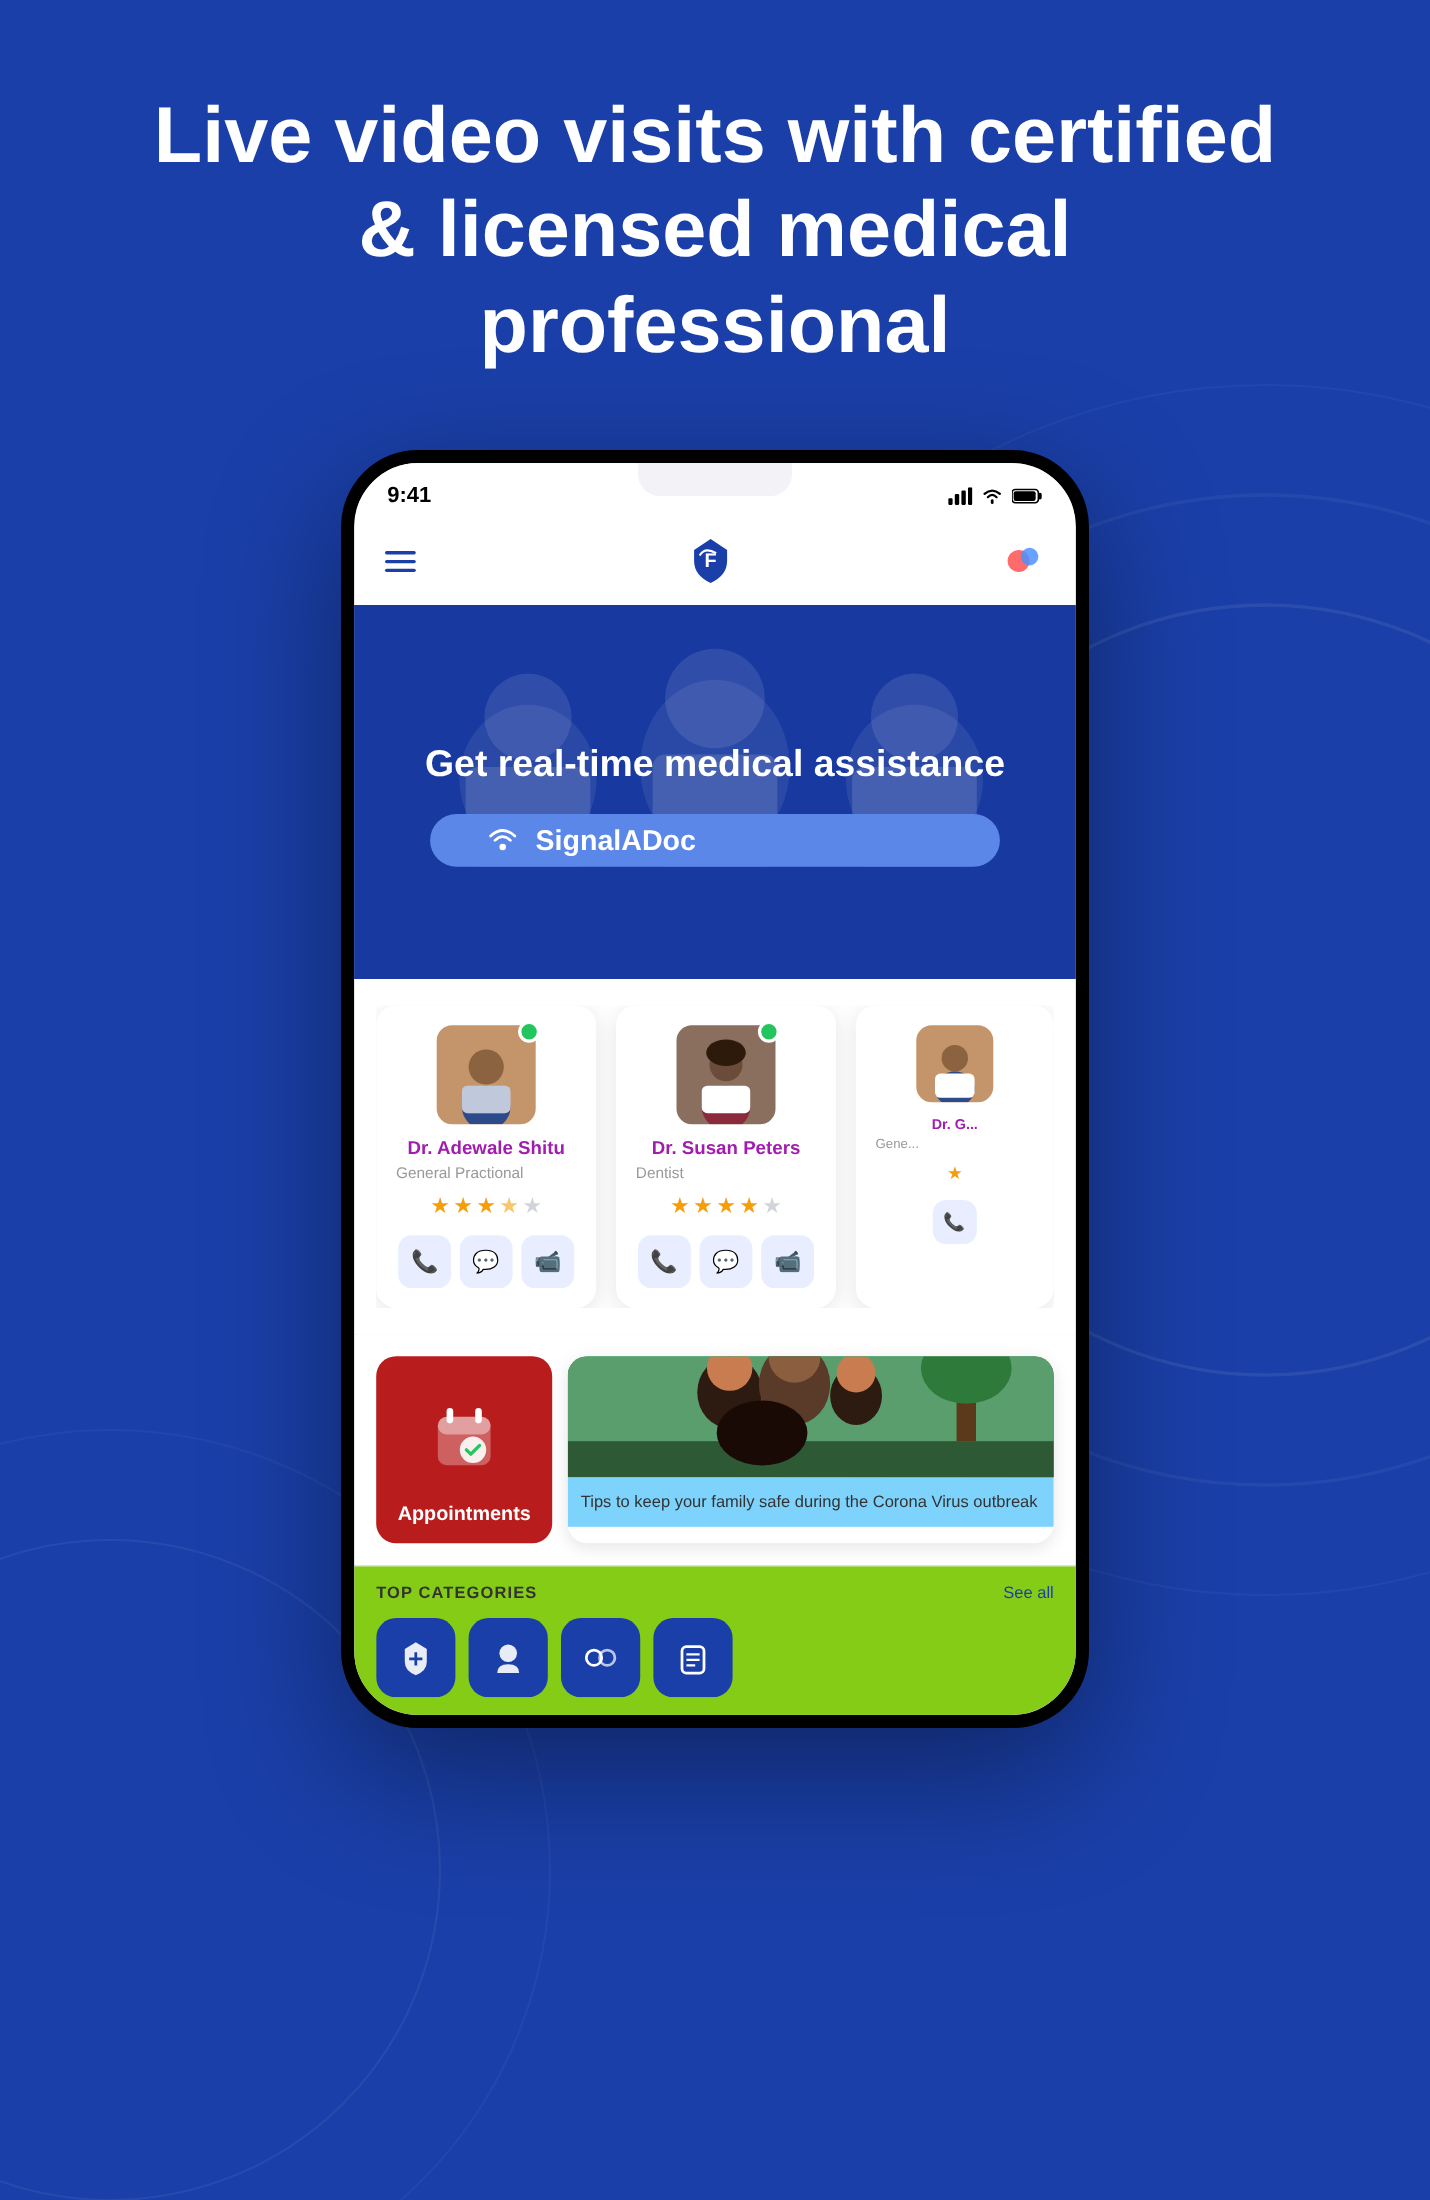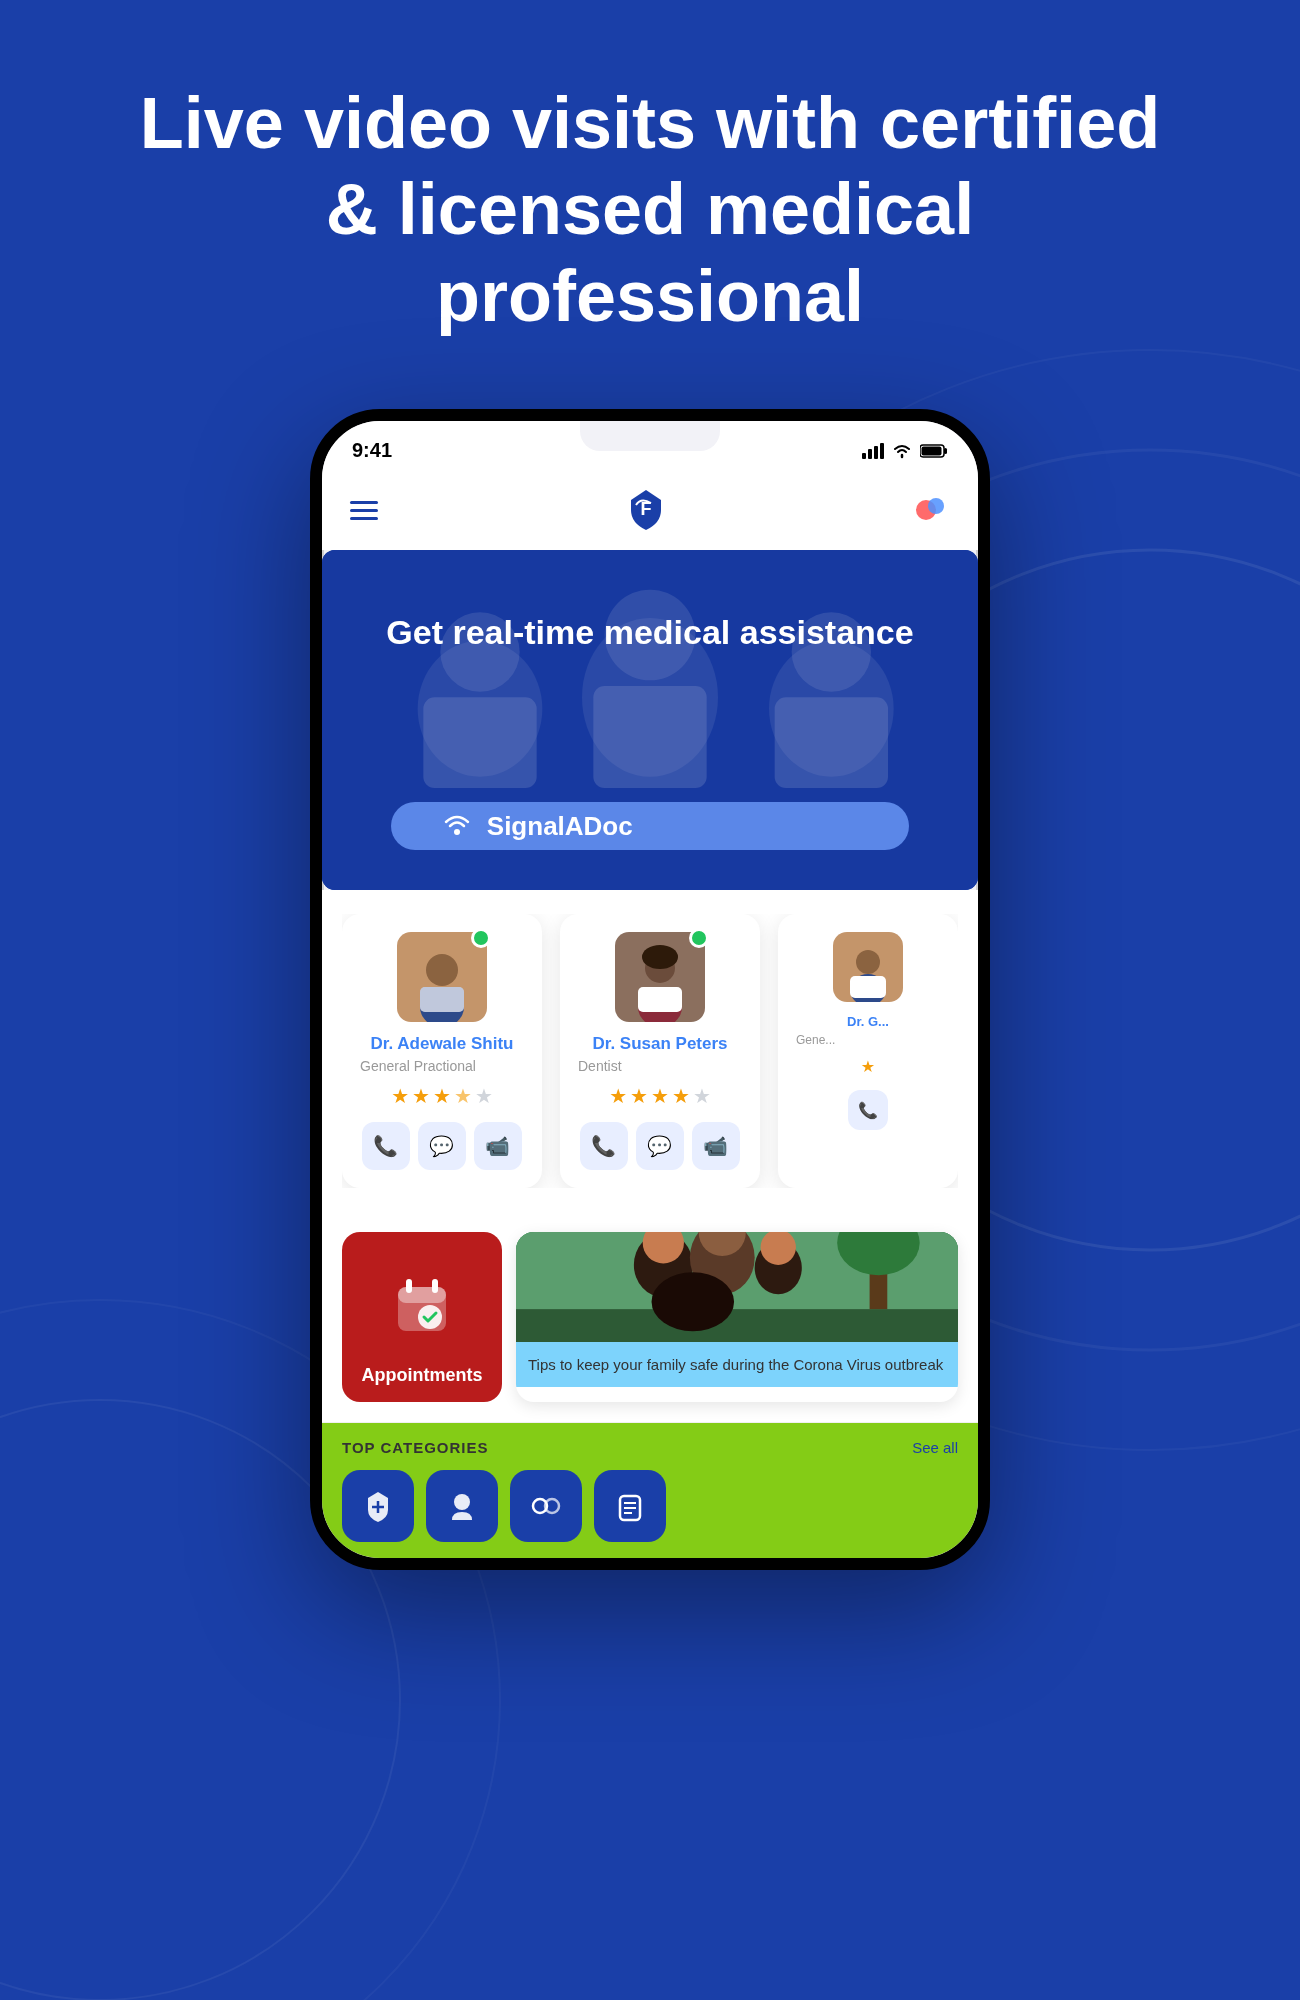--- a/index.html
+++ b/index.html
@@ -116,22 +116,21 @@
     .hero-banner {
       background: linear-gradient(135deg, #1a3fa8 0%, #2a5bc8 100%);
       padding: 60px 40px 40px;
       text-align: center;
       position: relative;
       overflow: hidden;
       min-height: 340px;
       display: flex;
       flex-direction: column;
       align-items: center;
-      justify-content: space-between;
-      border-radius: 13px;
+      justify-content: center;
     }
 
     .hero-banner-text {
       position: relative;
       z-index: 2;
       color: white;
       font-size: 34px;
       font-weight: 700;
       margin-bottom: 24px;
       line-height: 1.3;
@@ -188,21 +187,21 @@
       height: 20px;
       background: #22c55e;
       border-radius: 50%;
       position: absolute;
       top: -4px;
       right: -4px;
       border: 3px solid white;
     }
 
     .doctor-name {
-      color: #3b82f6;
+      color: #a21caf;
       font-weight: 700;
       font-size: 17px;
       text-align: center;
       margin-bottom: 4px;
     }
 
     .doctor-specialty {
       color: #999;
       font-size: 14px;
       text-align: left;

